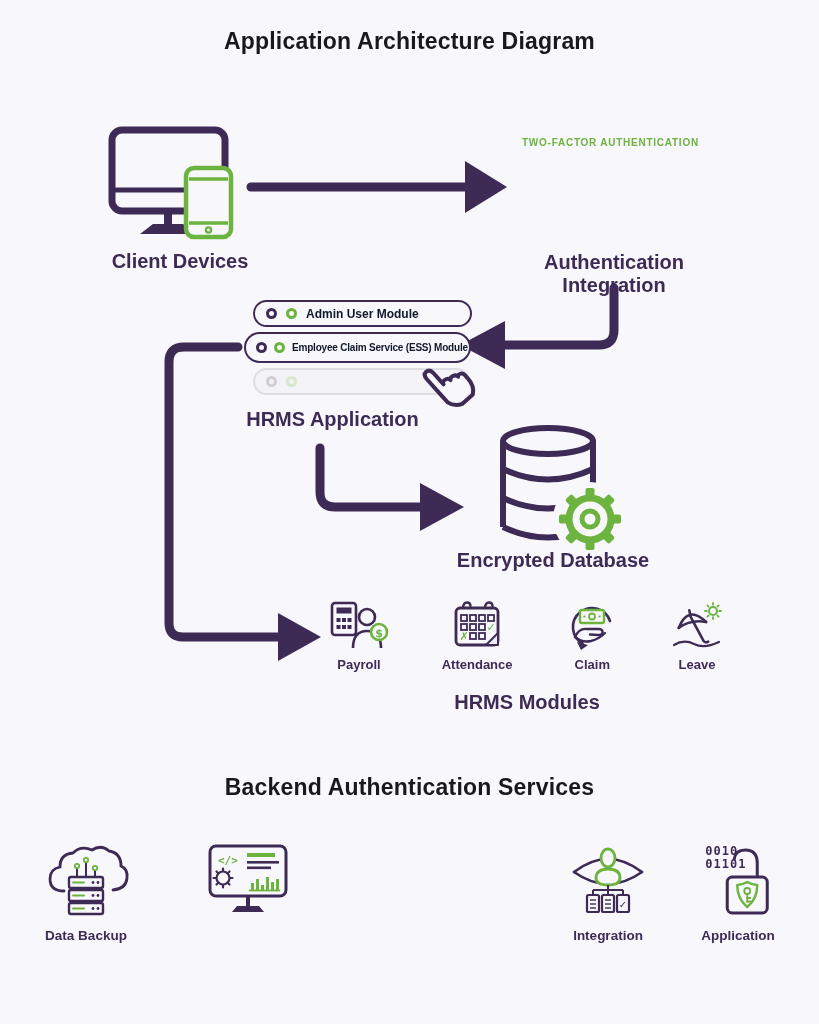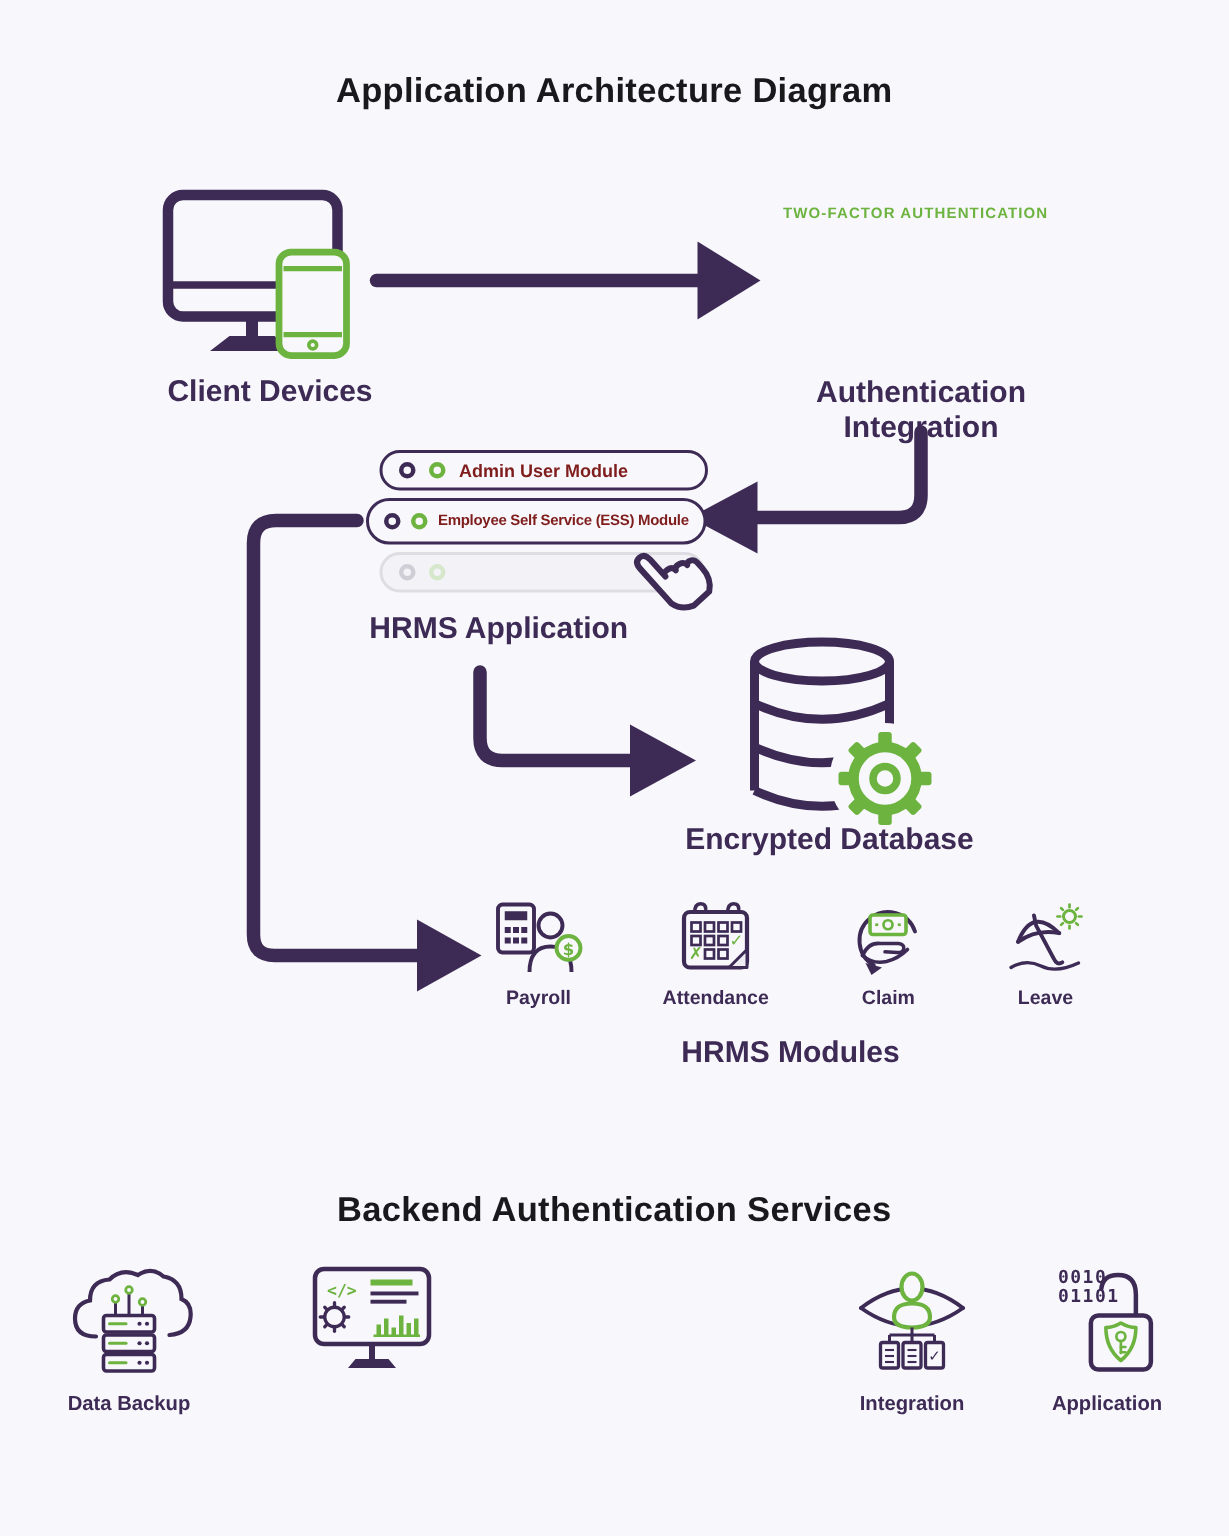--- a/index.html
+++ b/index.html
@@ -1,33 +1,33 @@
 <!DOCTYPE html>
 <html><head>
 <meta charset="utf-8">
 <style>
   html,body{margin:0;padding:0;background:#F8F7FB;}
   .canvas{position:relative;width:819px;height:1024px;background:#F8F7FB;overflow:hidden;
           font-family:"Liberation Sans",sans-serif;}
   .abs{position:absolute;}
-  .heading{position:absolute;text-align:center;font-weight:700;color:#19191B;font-size:23px;letter-spacing:.2px;margin-top:19px;}
+  .heading{position:absolute;text-align:center;font-weight:700;color:#19191B;font-size:23px;letter-spacing:.2px;}
   .node-label{position:absolute;text-align:center;font-weight:700;color:#3D2B56;font-size:20px;}
   svg{display:block;overflow:visible;}
   
   .logo2fa{position:absolute;left:522px;top:134px;width:190px;}
   .logo2fa .big{font-family:"DejaVu Serif",serif;font-weight:700;font-size:88px;line-height:80px;letter-spacing:-4px;}
   .logo2fa .big .g2{color:#6CB33F;}
   .logo2fa .big .gfa{color:#85888C;}
   .logo2fa .cap{margin-top:3px;font-size:10px;font-weight:700;color:#6CB33F;letter-spacing:.75px;white-space:nowrap;}
   
   .pill{position:absolute;border:2.5px solid #3D2B56;border-radius:20px;background:#F8F7FB;
         display:flex;align-items:center;box-sizing:border-box;}
   .pill .ring{flex:0 0 auto;width:11px;height:11px;border-radius:50%;border:3px solid #3D2B56;box-sizing:border-box;}
   .pill .ring.green{border-color:#6CB33F;}
-  .pill .txt{font-weight:700;color:#7f1d1d;white-space:nowrap;}
+  .pill .txt{font-weight:700;color:#0f172a;white-space:nowrap;}
   .pill.disabled{border-color:#DEDDE3;background:#F3F2F6;}
   .pill.disabled .ring{border-color:#CFCED6;}
   .pill.disabled .ring.green{border-color:#D5E8CB;}
   
   .mod-row{position:absolute;left:330px;top:597px;width:392px;display:flex;justify-content:space-between;}
   .mod-item{display:flex;flex-direction:column;align-items:center;}
   .mod-item .ic{height:52px;display:flex;align-items:flex-end;justify-content:center;}
   .mod-item .lb{margin-top:8px;font-size:13px;font-weight:700;color:#3D2B56;white-space:nowrap;}
   .be-item{position:absolute;top:840px;transform:translateX(-50%);display:flex;flex-direction:column;align-items:center;}
   .be-item .ic{height:80px;display:flex;align-items:center;justify-content:center;}
@@ -73,21 +73,21 @@
   </svg>
 
   <div class="pill" style="left:253px;top:300px;width:219px;height:27px;padding-left:11px;gap:9px;">
     <span class="ring"></span>
     <span class="ring green"></span>
     <span class="txt" style="font-size:12px;">Admin User Module</span>
   </div>
   <div class="pill" style="left:244px;top:332px;width:227px;height:31px;padding-left:10px;gap:7px;">
     <span class="ring"></span>
     <span class="ring green"></span>
-    <span class="txt" style="font-size:10px;letter-spacing:-0.2px;">Employee Self Service (ESS) Module</span>
+    <span class="txt" style="font-size:10px;letter-spacing:-0.2px;">Employee Claim Service (ESS) Module</span>
   </div>
   <div class="pill disabled" style="left:253px;top:368px;width:217px;height:27px;padding-left:11px;gap:9px;">
     <span class="ring"></span>
     <span class="ring green"></span>
     <span class="txt" style="font-size:10px;"></span>
   </div>
 
   <svg class="abs" style="left:410px;top:348px;" width="78" height="70" viewBox="0 0 78 70">
     <g transform="translate(12,6) rotate(-42 28 30)">
       <path d="M14,34 V11 Q14,5 18.5,5 Q23,5 23,11 V26

